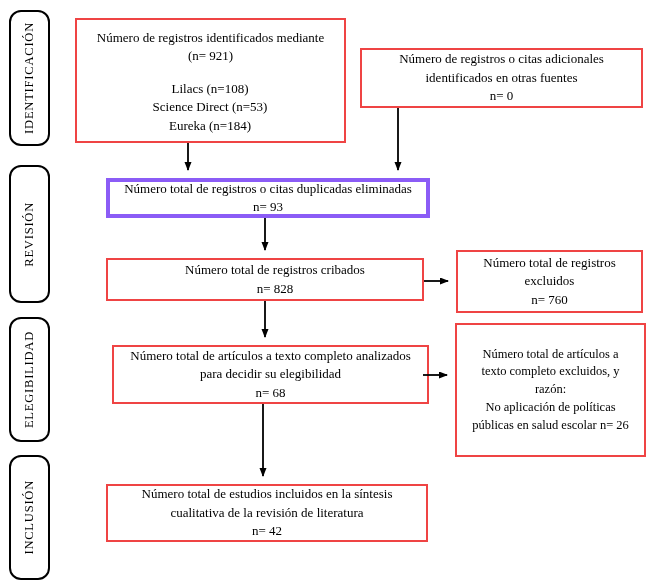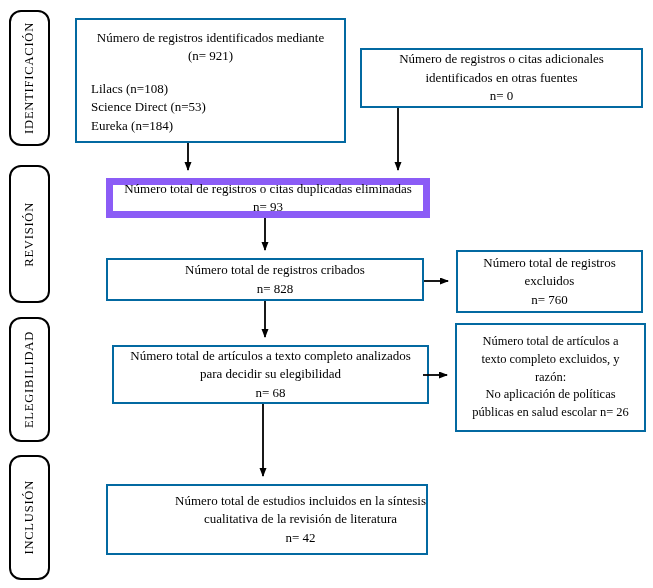--- a/index.html
+++ b/index.html
@@ -30,43 +30,44 @@
   }
   .stage .vtext {
     writing-mode: vertical-rl;
     transform: rotate(180deg);
     font-size: 12.5px;
     letter-spacing: 0.8px;
     white-space: nowrap;
   }
   .box {
     position: absolute;
-    border: 2px solid #0369a1;
+    border: 2px solid #ef4444;
     background: #fff;
     box-sizing: border-box;
     display: flex;
     align-items: center;
     justify-content: center;
     text-align: center;
     font-size: 13px;
     line-height: 1.42;
   }
-  .box.thin { border: 7px solid #8b5cf6; }
+  .box.thin { border: 4px solid #8b5cf6; }
   .multiline { white-space: pre-line; }
   
   #b1 {
     display: block;
     text-align: center;
     padding-top: 9px;
   }
   #b1 .b1-cols {
     display: flex;
-    text-align: left;
+    text-align: center;
     padding-left: 14px;
     margin-top: 14px;
+    margin-left: 40px;
   }
   #b1 .b1-col1 { flex: 0 0 158px; }
   #b1 .b1-col2 { flex: 1 1 auto; }
   #arrows {
     position: absolute;
     left: 0;
     top: 0;
     pointer-events: none;
   }
 </style>
@@ -119,29 +120,29 @@
 excluidos
 n= 760</div>
   </div>
 
   <div class="box" style="left:112px; top:345px; width:317px; height:59px;">
     <div class="multiline">Número total de artículos a texto completo analizados
 para decidir su elegibilidad
 n= 68</div>
   </div>
 
-  <div class="box" style="left:455px; top:323px; width:191px; height:109px; font-size:12.5px;">
+  <div class="box" style="left:455px; top:323px; width:191px; height:134px; font-size:12.5px;">
     <div class="multiline">Número total de artículos a
 texto completo excluidos, y
 razón:
 No aplicación de políticas
 públicas en salud escolar n= 26</div>
   </div>
 
-  <div class="box" style="left:106px; top:484px; width:322px; height:71px;justify-content:flex-end;">
+  <div class="box" style="left:106px; top:484px; width:322px; height:58px;">
     <div class="multiline">Número total de estudios incluidos en la síntesis
 cualitativa de la revisión de literatura
 n= 42</div>
   </div>
 
   <svg id="arrows" width="653" height="588" viewBox="0 0 653 588">
     <defs>
       <marker id="ah" markerWidth="9" markerHeight="8" refX="8" refY="3.5" orient="auto" markerUnits="userSpaceOnUse">
         <path d="M0,0 L9,3.5 L0,7 Z" fill="#000"></path>
       </marker>

